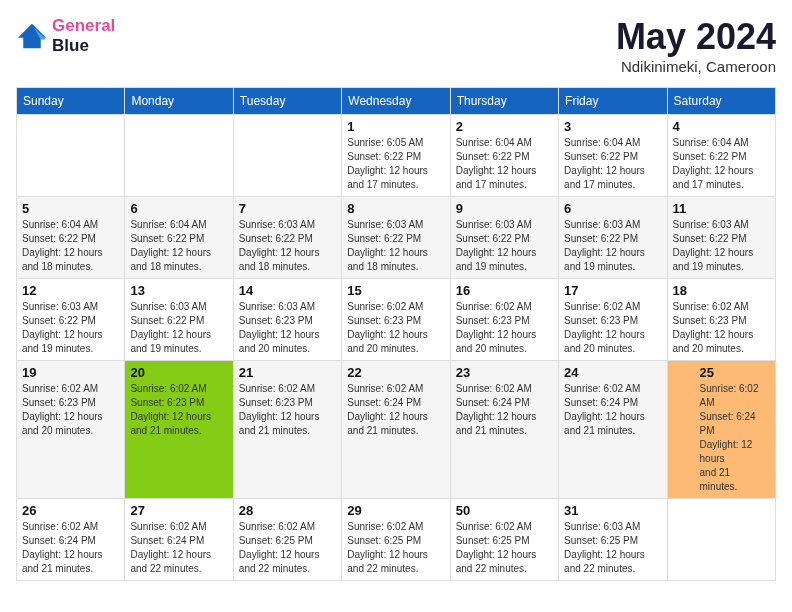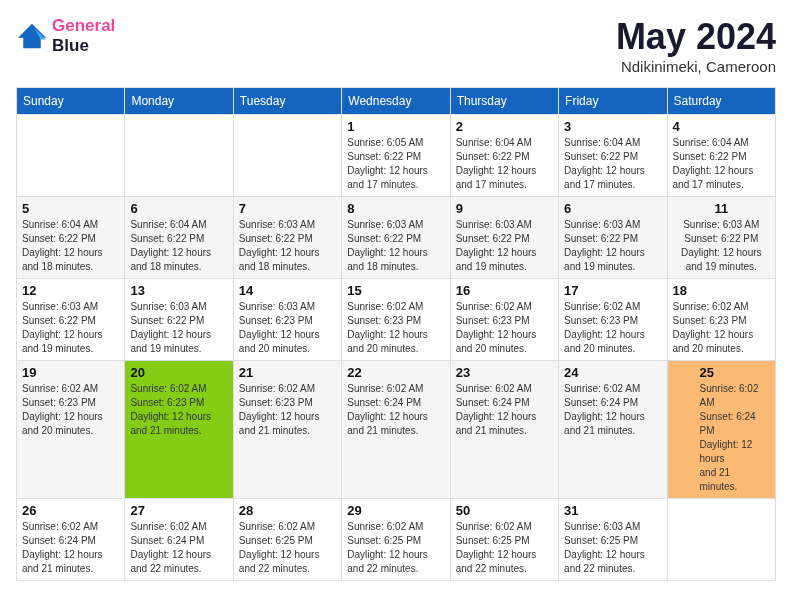--- a/index.html
+++ b/index.html
@@ -153,21 +153,21 @@
           <div class="day-info">Sunrise: 6:03 AM<br>Sunset: 6:22 PM<br>Daylight: 12 hours<br>and 18 minutes.</div>
         </td>
         <td style="background: rgb(245, 245, 245);">
           <div class="day-number">9</div>
           <div class="day-info">Sunrise: 6:03 AM<br>Sunset: 6:22 PM<br>Daylight: 12 hours<br>and 19 minutes.</div>
         </td>
         <td style="background: rgb(245, 245, 245);">
           <div class="day-number">6</div>
           <div class="day-info">Sunrise: 6:03 AM<br>Sunset: 6:22 PM<br>Daylight: 12 hours<br>and 19 minutes.</div>
         </td>
-        <td style="background: rgb(245, 245, 245); text-align: center;">
+        <td style="background: rgb(245, 245, 245);">
           <div class="day-number">11</div>
           <div class="day-info">Sunrise: 6:03 AM<br>Sunset: 6:22 PM<br>Daylight: 12 hours<br>and 19 minutes.</div>
         </td>
       </tr>
       <tr>
         <td>
           <div class="day-number">12</div>
           <div class="day-info">Sunrise: 6:03 AM<br>Sunset: 6:22 PM<br>Daylight: 12 hours<br>and 19 minutes.</div>
         </td>
         <td>

